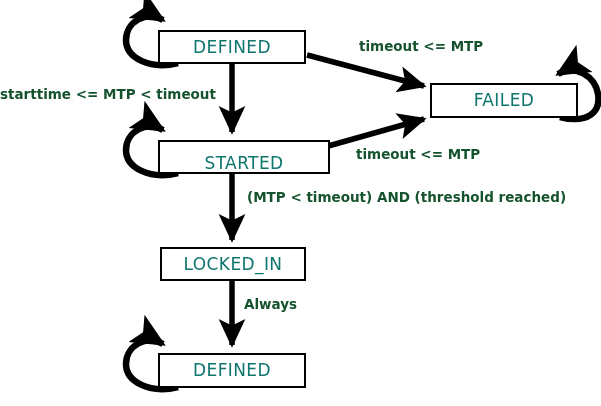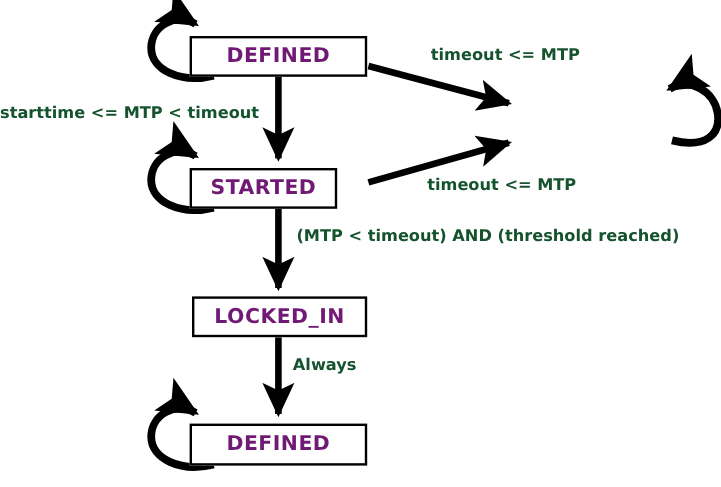--- a/index.html
+++ b/index.html
@@ -14,23 +14,23 @@
   .state-box{
     position:absolute;
     box-sizing:border-box;
     background:#ffffff;
     border:2px solid #000000;
     display:flex;align-items:center;justify-content:center;
     z-index:3;
   }
   .state-label{
     font-family:"DejaVu Sans","Liberation Sans",sans-serif;
-    font-weight:bold;
+    font-weight:normal;
     font-size:17px;
-    color:#701a75;
+    color:#0f766e;
     letter-spacing:0.4px;
     white-space:nowrap;
     line-height:1;
   }
   .edge-label{
     position:absolute;
     font-family:"DejaVu Sans","Liberation Sans",sans-serif;
     font-weight:bold;
     font-size:13.5px;
     color:#14532d;
@@ -67,22 +67,25 @@
 
     <path d="M 178,387 C 150,394 126,382 126,364 C 126,346 146,334 163,344" fill="none" stroke="#000000" stroke-width="6.5" marker-end="url(#ah)"></path>
 
     <path d="M 560,117 C 588,124 601,112 598,94 C 595,76 575,64 558,74" fill="none" stroke="#000000" stroke-width="6.5" marker-end="url(#ah)"></path>
   </svg>
 
   <div class="state-box" style="left:158px;top:30px;width:148px;height:34px;">
     <span class="state-label">DEFINED</span>
   </div>
 
+  <div class="state-box" style="left:430px;top:83px;width:148px;height:35px;">
+    <span class="state-label">FAILED</span>
+  </div>
 
-  <div class="state-box" style="left:158px;top:140px;width:123px;height:34px;">
+  <div class="state-box" style="left:158px;top:140px;width:172px;height:34px;align-items:flex-end;">
     <span class="state-label">STARTED</span>
   </div>
 
   <div class="state-box" style="left:160px;top:247px;width:146px;height:34px;">
     <span class="state-label">LOCKED_IN</span>
   </div>
 
   <div class="state-box" style="left:158px;top:353px;width:148px;height:35px;">
     <span class="state-label">DEFINED</span>
   </div>

